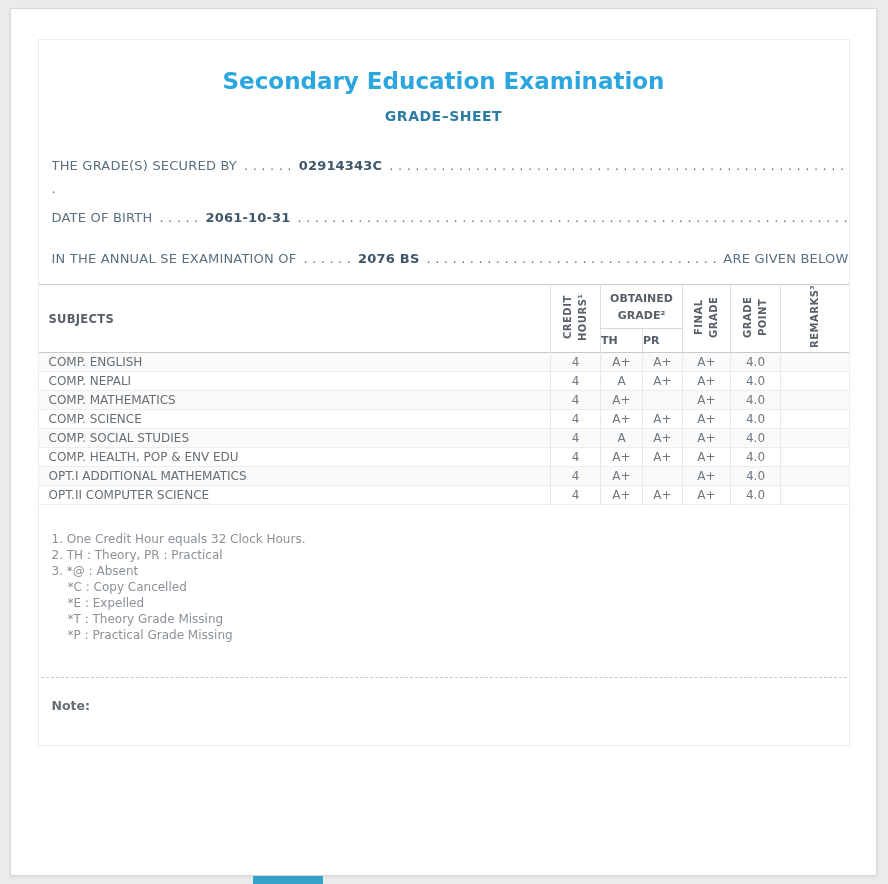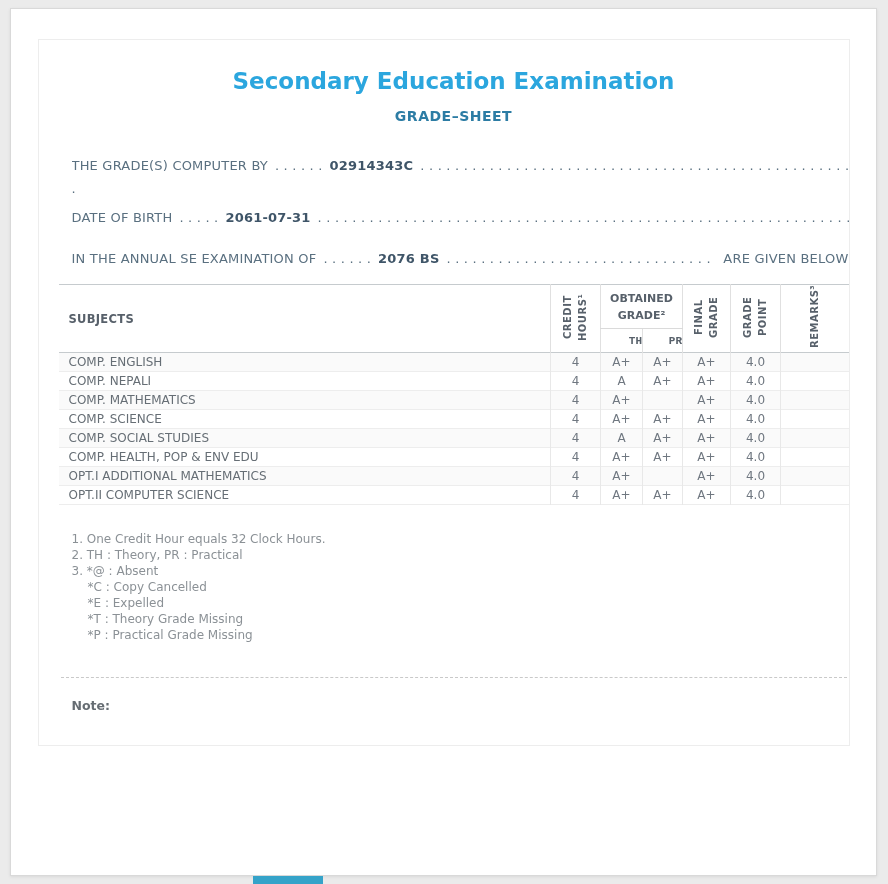--- a/index.html
+++ b/index.html
@@ -18,21 +18,20 @@
     background: #ffffff;
     border: 1px solid #d9d9d9;
     box-shadow: 0 1px 3px rgba(0,0,0,0.08);
   }
   .panel {
     width: 812px;
     margin: 30px auto 0 auto;
     border: 1px solid #ededed;
     background: #fff;
     padding-bottom: 30px;
-    padding-left: 20px;
   }
   .title {
     margin: 28px 0 14px 0;
     text-align: center;
     font-size: 23px;
     font-weight: bold;
     color: #2ba6de;
   }
   .subtitle {
     text-align: center;
@@ -96,22 +95,21 @@
     text-align: center;
     vertical-align: middle;
     font-size: 11px;
     line-height: 1.55;
     padding: 4px 8px 3px 8px;
   }
   th.sub {
     border-left: 1px solid #e0e0e0;
     font-size: 11px;
     height: 24px;
-    text-align: right;
-    font-family: Liberation Mono, monospace;
+    text-align: left;
   }
   tbody tr { border-bottom: 1px solid #ededed; }
   tbody tr:nth-child(odd) { background: #fafafa; }
   td { font-size: 12px; color: #6f7780; height: 16px; padding: 2px 4px; }
   td.subj { text-align: left; padding-left: 10px; color: #666e75; }
   td.c { text-align: center; border-left: 1px solid #e8e8e8; }
 
   .summary { text-align: right; padding-right: 1px; }
   .gpa-line {
     margin-top: 20px;
@@ -156,32 +154,32 @@
 
 <div class="card">
   <div class="panel">
 
     <div class="title">Secondary Education Examination</div>
     <div class="subtitle">GRADE–SHEET</div>
 
     <div class="info-block">
 
       <div class="info-line">
-        <span class="lbl">THE GRADE(S) COMPUTER BY</span>
+        <span class="lbl">THE GRADE(S) SECURED BY</span>
         <span class="dots">. . . . . .</span>
         <span class="val">02914343C</span>
         <span class="dots fill">. . . . . . . . . . . . . . . . . . . . . . . . . . . . . . . . . . . . . . . . . . . . . . . . . . . . . . . . . . . . . . . . . . . . . . . . . . . . . . . .</span>
       </div>
 
       <div class="stray-dot">.</div>
 
       <div class="info-line">
         <span class="lbl">DATE OF BIRTH</span>
         <span class="dots">. . . . .</span>
-        <span class="val">2061-07-31</span>
+        <span class="val">2061-10-31</span>
         <span class="dots fill">. . . . . . . . . . . . . . . . . . . . . . . . . . . . . . . . . . . . . . . . . . . . . . . . . . . . . . . . . . . . . . . . . . . . . . . . . . . . . . . . . . . .</span>
       </div>
 
       <div class="info-line line-gap">
         <span class="lbl">IN THE ANNUAL SE EXAMINATION OF</span>
         <span class="dots">. . . . . .</span>
         <span class="val">2076 BS</span>
         <span class="dots fill">. . . . . . . . . . . . . . . . . . . . . . . . . . . . . . . . . . . . . . . . . . . . . . . . . . . . . . . . . . . .</span>
         <span class="lbl">ARE GIVEN BELOW</span>
       </div>

